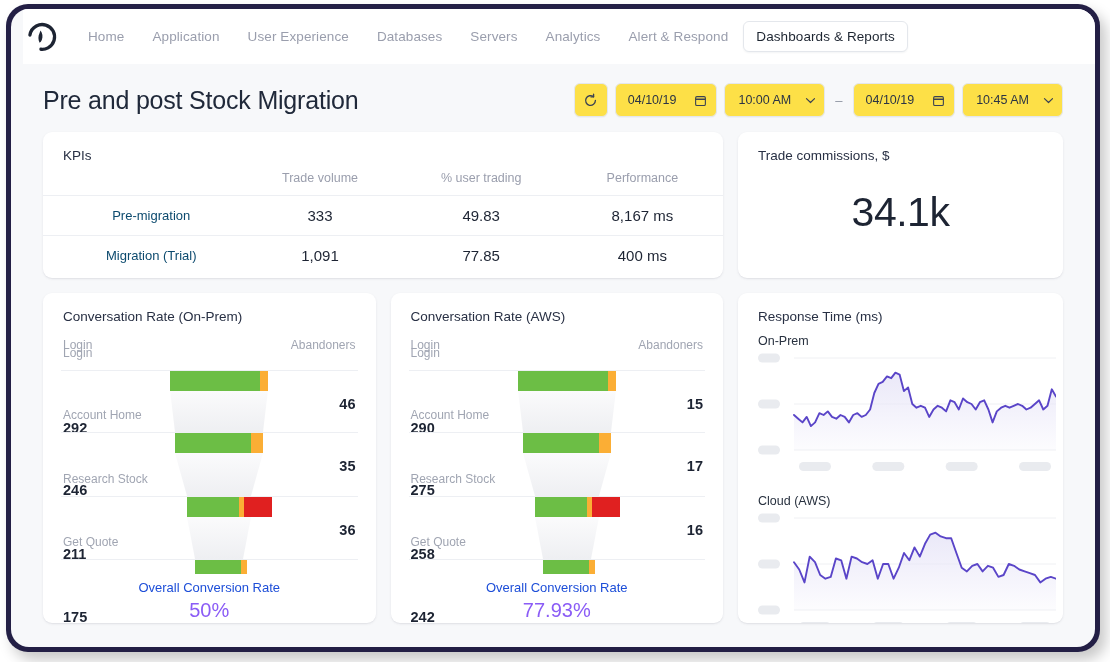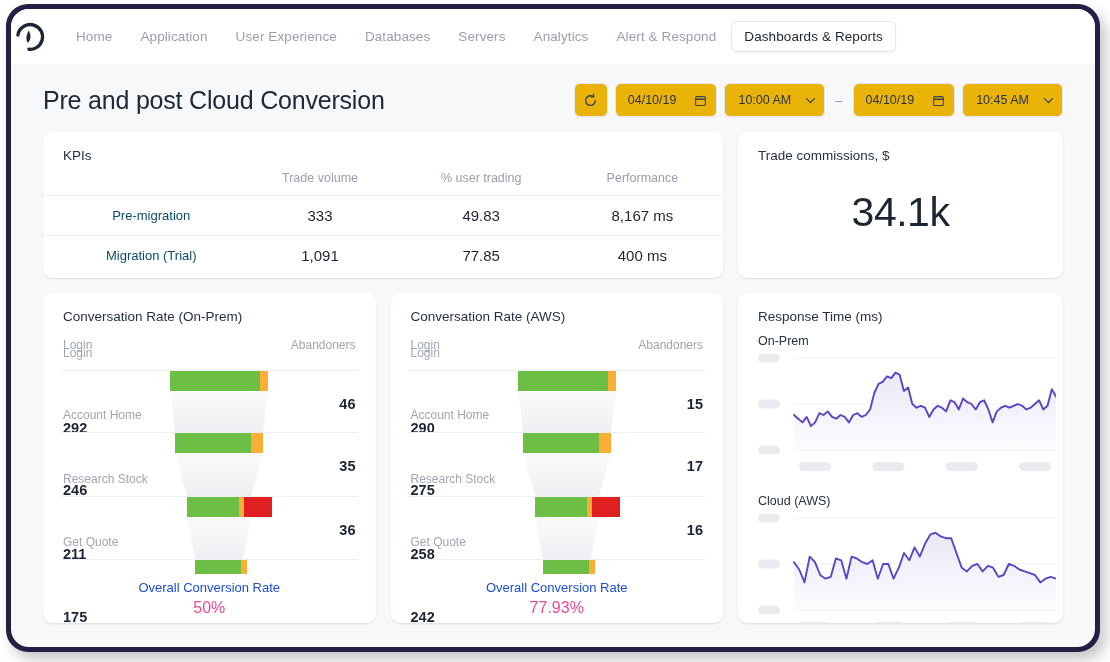--- a/index.html
+++ b/index.html
@@ -29,20 +29,21 @@
   }
 
   
   #nav {
     height: 55px;
     background: #ffffff;
     display: flex;
     align-items: center;
     padding: 0 2px;
     position: relative;
+    margin-left: 12px;
   }
   #logo { width: 34px; height: 34px; margin-right: 16px; flex: 0 0 auto; }
   #navtabs { display: flex; align-items: center; gap: 2px; }
   .navtab {
     font-size: 13.5px;
     color: #9a9ead;
     padding: 7px 12px;
     border-radius: 6px;
     white-space: nowrap;
     border: 1px solid transparent;
@@ -71,21 +72,21 @@
     font-weight: 400;
     letter-spacing: -.2px;
   }
   #daterange {
     margin-left: auto;
     display: flex;
     align-items: center;
     gap: 7px;
   }
   .ctl {
-    background: #eab308;
+    background: #fde047;
     border: 1px solid #e4e7ec;
     border-radius: 6px;
     height: 34px;
     display: flex;
     align-items: center;
     font-size: 12.5px;
     color: #2b3445;
     box-shadow: 0 1px 1px rgba(20,30,50,0.03);
     cursor: pointer;
   }
@@ -165,21 +166,21 @@
   .fabn {
     position: absolute; right: 2px; top: 26px;
     font-size: 14.5px; color: #1d2433; font-weight: 600;
   }
   .funnelsvg {
     position: absolute; left: 0; top: 0;
     pointer-events: none;
   }
   .fsumm { text-align: center; margin-top: 6px; }
   .fsumm .lbl { font-size: 13px; color: #1d4ed8; }
-  .fsumm .pct { font-size: 16px; color: #ec4899; margin-top: 4px; }
+  .fsumm .pct { font-size: 20px; color: #8b5cf6; margin-top: 4px; }
 
   
   .sparkblock { padding: 0 18px; }
   .sparklabel { font-size: 12.5px; color: #28313f; margin: 10px 0 2px 2px; }
   .pill { fill: #e9ebef; }
 </style>
 </head>
 <body>
 
 <div id="frame">
@@ -196,21 +197,21 @@
       <div class="navtab">User Experience</div>
       <div class="navtab">Databases</div>
       <div class="navtab">Servers</div>
       <div class="navtab">Analytics</div>
       <div class="navtab">Alert &amp; Respond</div>
       <div class="navtab active">Dashboards &amp; Reports</div>
     </div>
   </div>
 
   <div id="pagehead">
-    <div id="ptitle">Pre and post Cloud Conversion</div>
+    <div id="ptitle">Pre and post Stock Migration</div>
 
     <div id="daterange">
       <div class="ctl icononly">
         <svg width="15" height="15" viewBox="0 0 16 16">
           <path d="M13.2 8a5.2 5.2 0 1 1-1.9-4" fill="none" stroke="#3b4252" stroke-width="1.4" stroke-linecap="round"></path>
           <path d="M11.3 1.2v2.9h-2.9" fill="none" stroke="#3b4252" stroke-width="1.4" stroke-linecap="round" stroke-linejoin="round"></path>
         </svg>
       </div>
 
       <div class="ctl date">

